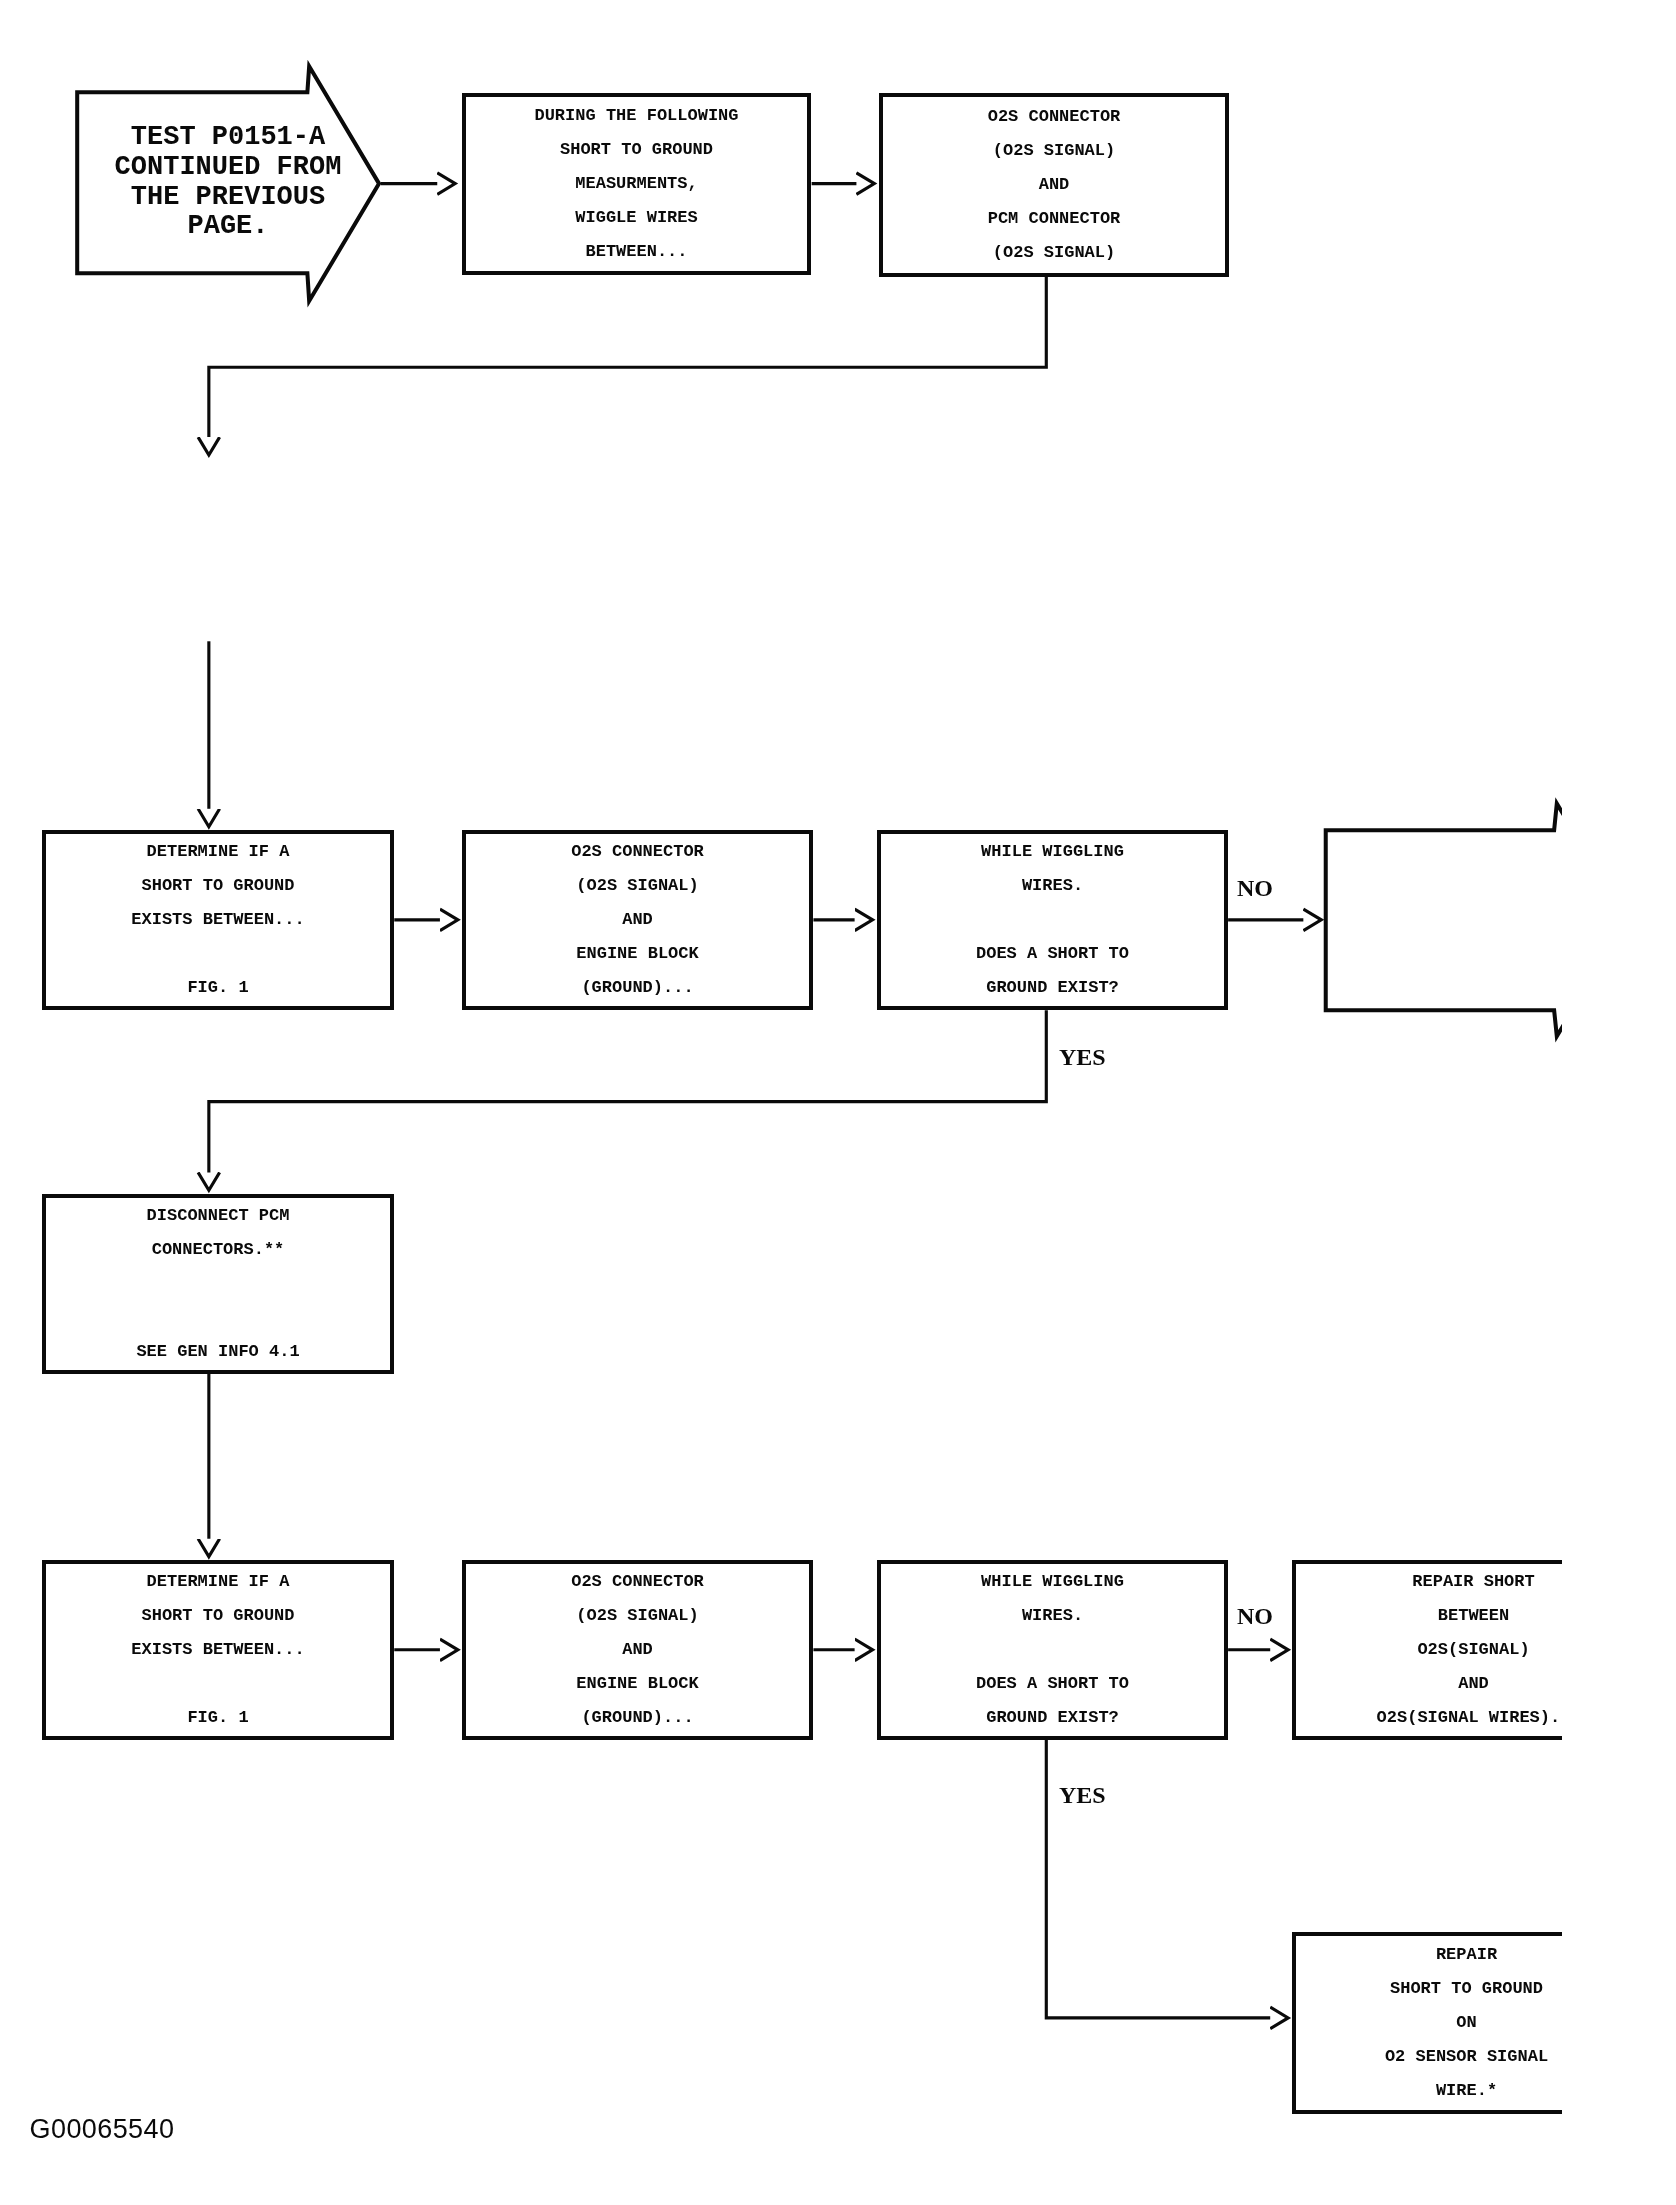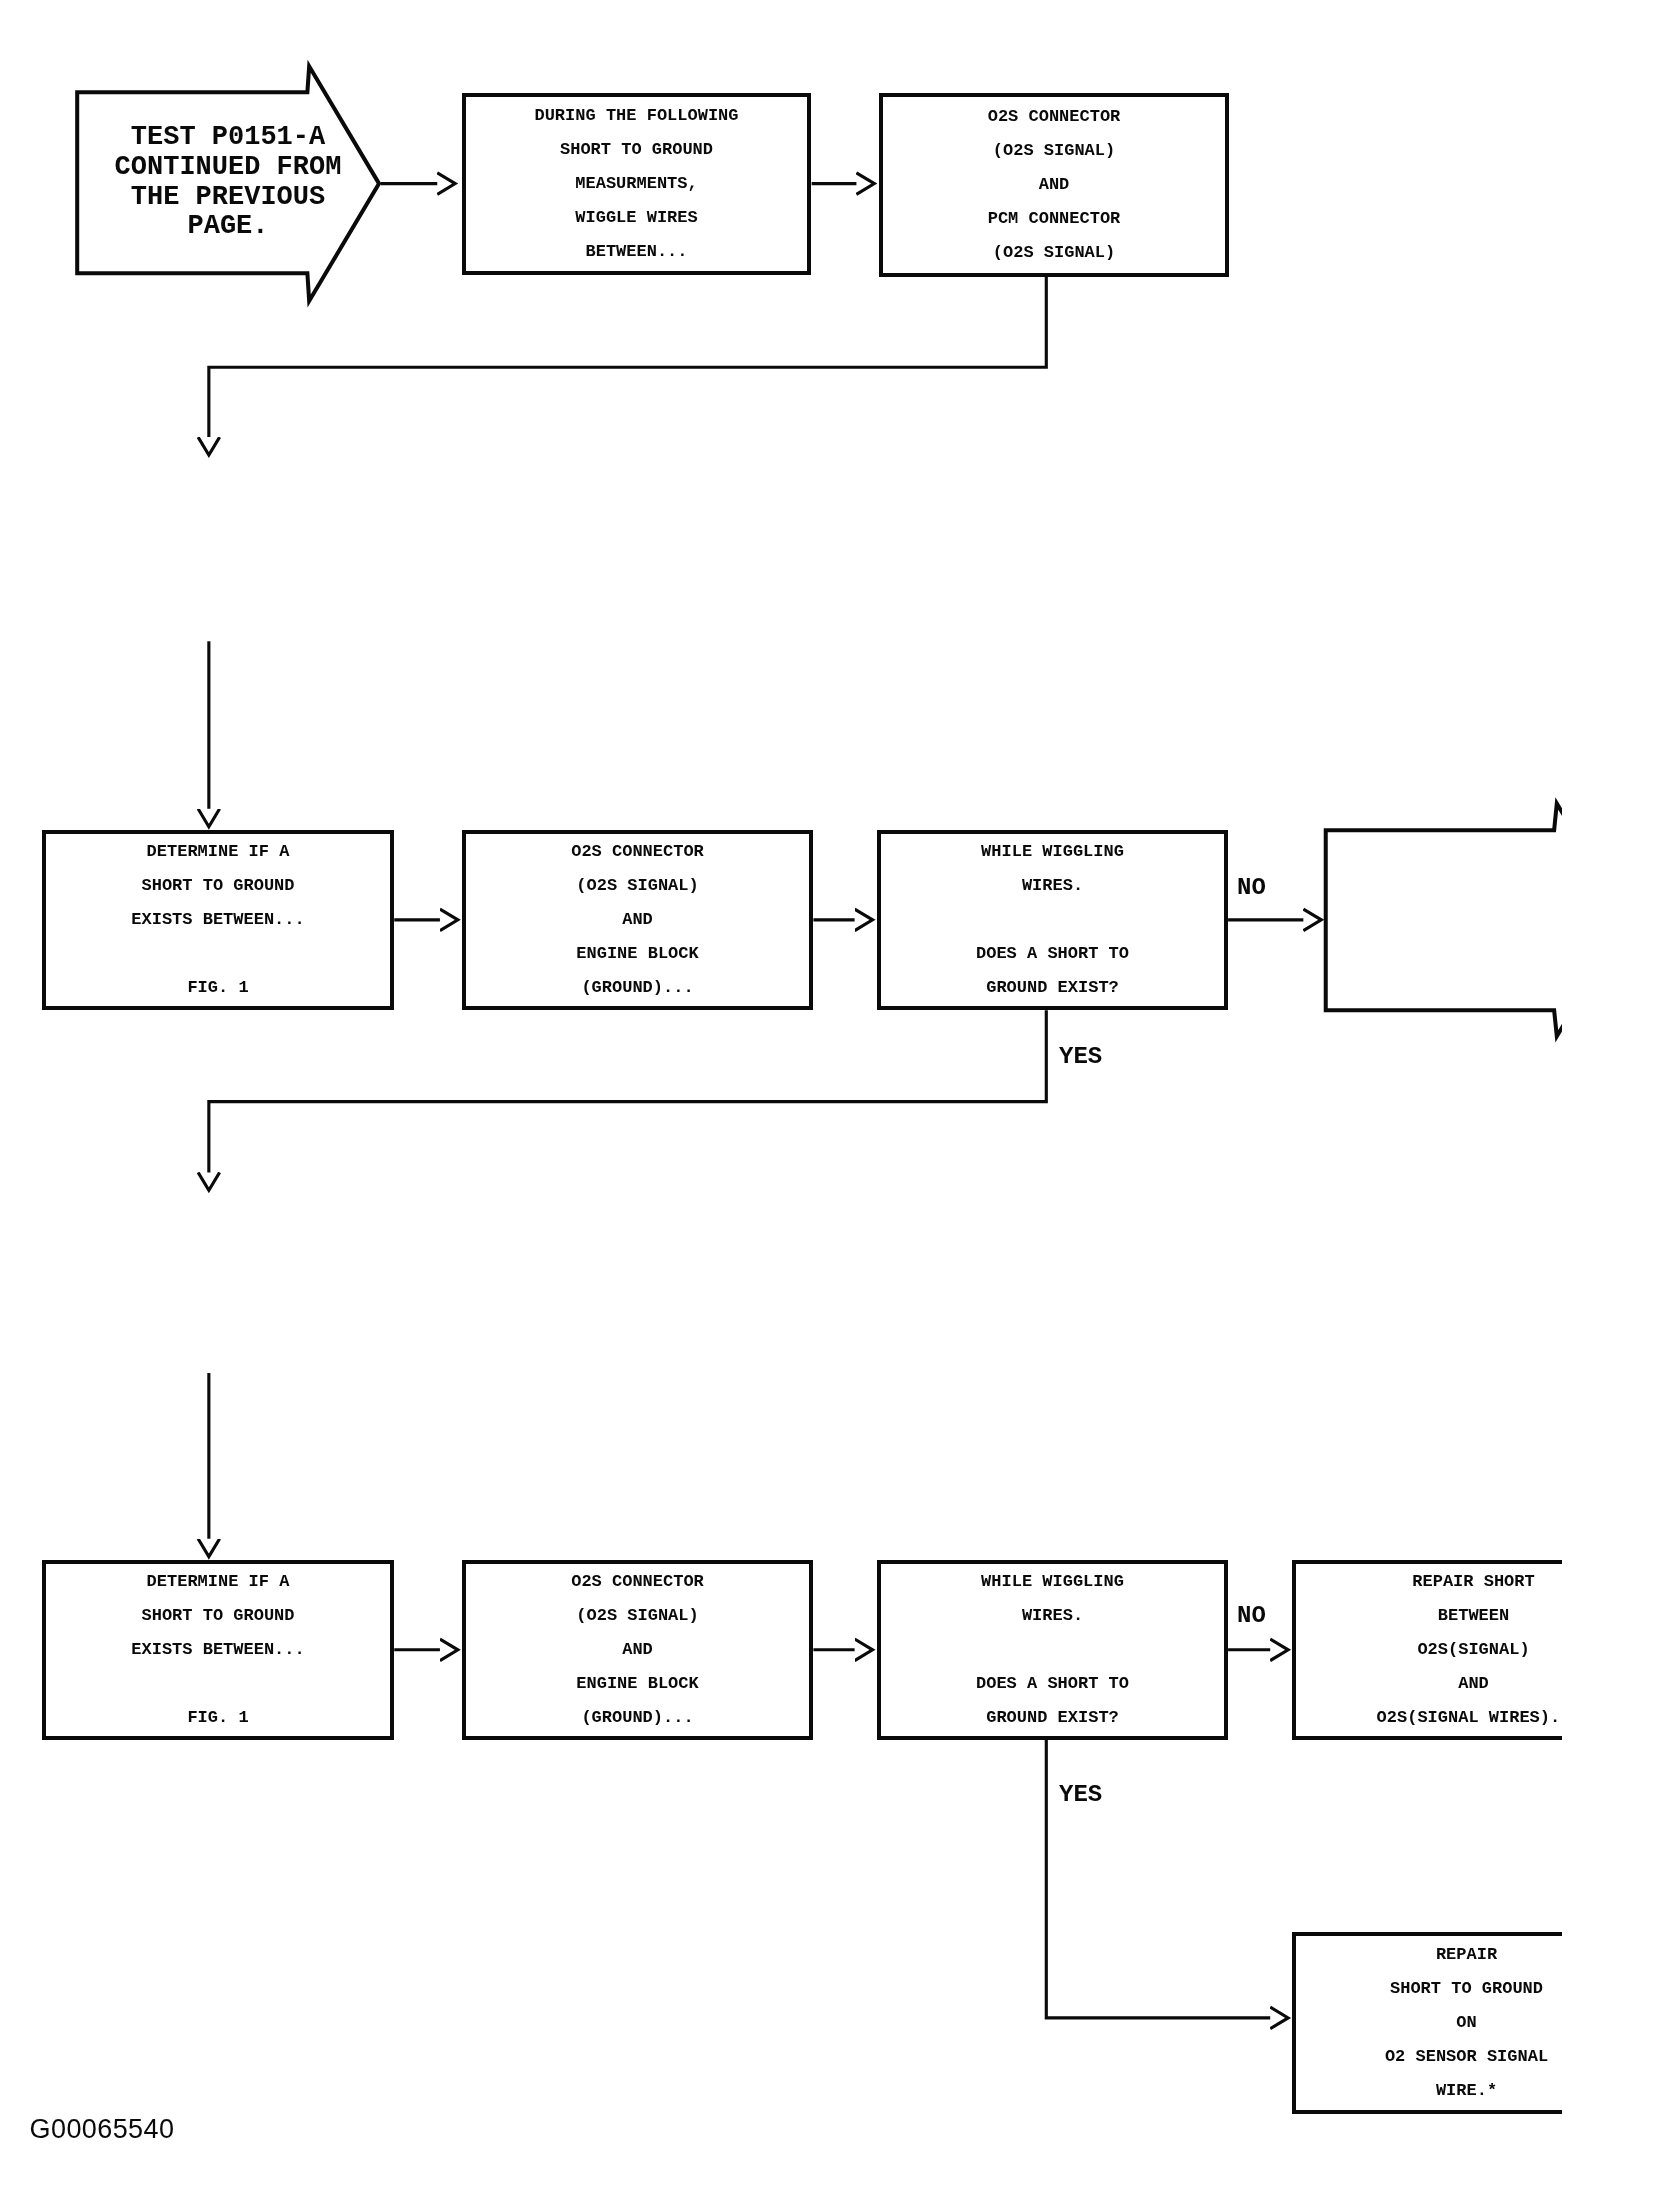--- a/index.html
+++ b/index.html
@@ -17,21 +17,21 @@
   .node .ln{min-height:34px;line-height:34px;white-space:pre;}
   .ptext{
     position:absolute;display:flex;flex-direction:column;justify-content:center;
     font-weight:700;white-space:pre;
   }
   .ptext.centered{align-items:center;text-align:center;font-size:27px;}
   .ptext.centered .ln{min-height:29.6px;line-height:29.6px;}
   .ptext.lefty{align-items:flex-start;text-align:left;font-size:27px;}
   .ptext.lefty .ln{min-height:32px;line-height:32px;}
   .edge-label{
-    position:absolute;font-size:24px;font-weight:700;line-height:30px;white-space:pre;
+    position:absolute;font-size:24px;font-weight:700;line-height:30px;white-space:pre;font-family:Liberation Serif, serif;
   }
   .figid{
     position:absolute;left:29.6px;top:2114px;
     font-family:"Liberation Sans","DejaVu Sans",sans-serif;
     font-size:27px;font-weight:400;color:#0a0a0a;letter-spacing:0.4px;
   }
 </style>
 </head>
 <body>
 
@@ -106,20 +106,27 @@
   </div>
 
   <div class="node" style="left:877px;top:830px;width:351px;height:180px;">
     <div class="ln">WHILE WIGGLING</div>
     <div class="ln">WIRES.</div>
     <div class="ln"></div>
     <div class="ln">DOES A SHORT TO</div>
     <div class="ln">GROUND EXIST?</div>
   </div>
 
+  <div class="node" style="left:42px;top:1194px;width:352px;height:180px;">
+    <div class="ln">DISCONNECT PCM</div>
+    <div class="ln">CONNECTORS.**</div>
+    <div class="ln"></div>
+    <div class="ln"></div>
+    <div class="ln">SEE GEN INFO 4.1</div>
+  </div>
 
   <div class="node" style="left:42px;top:1560px;width:352px;height:180px;">
     <div class="ln">DETERMINE IF A</div>
     <div class="ln">SHORT TO GROUND</div>
     <div class="ln">EXISTS BETWEEN...</div>
     <div class="ln"></div>
     <div class="ln">FIG. 1</div>
   </div>
 
   <div class="node" style="left:462px;top:1560px;width:351px;height:180px;">

